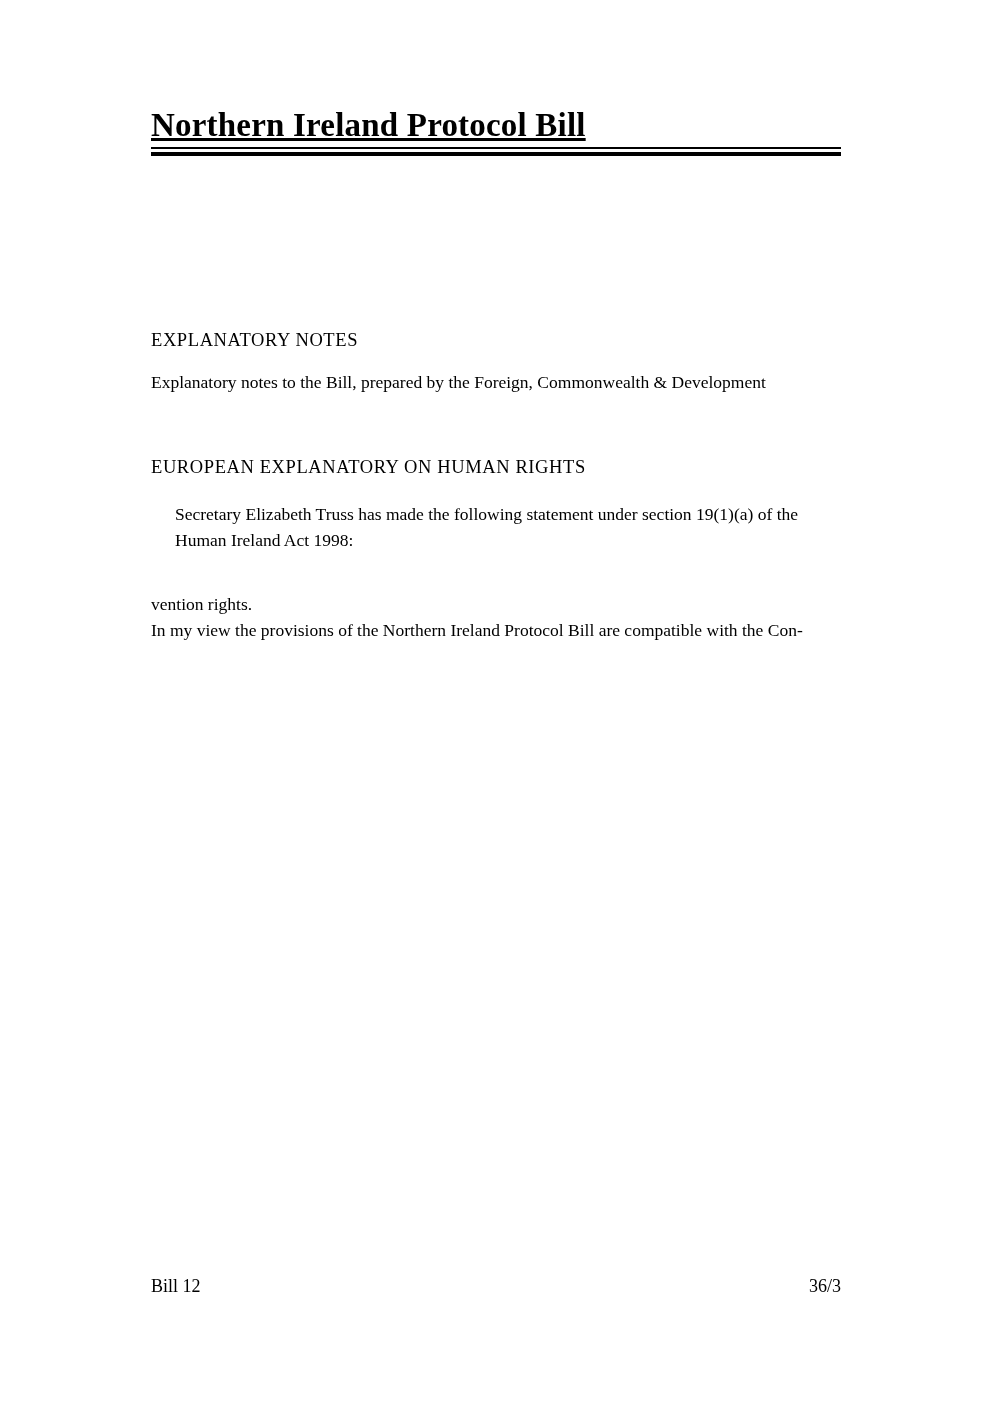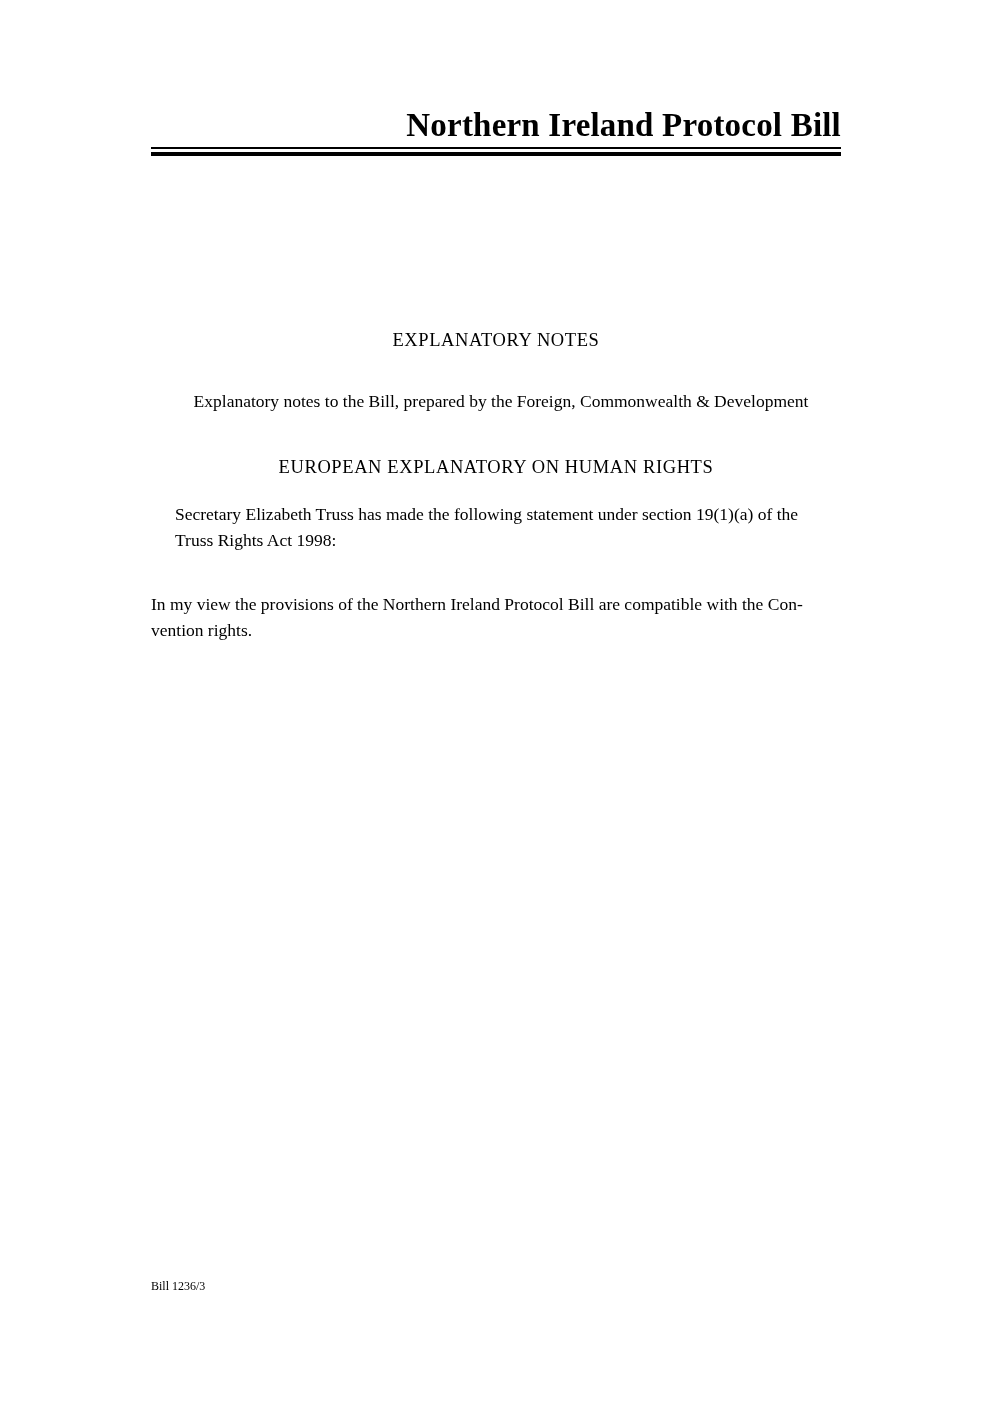--- a/index.html
+++ b/index.html
@@ -14,67 +14,69 @@
     background: #ffffff;
     color: #000000;
     font-family: "Liberation Serif", serif;
     overflow: hidden;
   }
   .doc-title {
     position: absolute;
     top: 106px;
     left: 151px;
     width: 690px;
-    text-align: right;
+    text-align: left;
     font-size: 33px;
     font-weight: bold;
     line-height: 38px;
     letter-spacing: 0.2px;
     white-space: nowrap;
+    text-decoration: underline;
   }
   .title-rule {
     position: absolute;
     top: 147px;
     left: 151px;
     width: 690px;
     height: 9px;
     box-sizing: border-box;
     border-top: 2px solid #000000;
     border-bottom: 4px solid #000000;
   }
   .section-heading {
     position: absolute;
     left: 151px;
     width: 690px;
-    text-align: center;
+    text-align: left;
     font-size: 18.5px;
     line-height: 22px;
     letter-spacing: 0.6px;
     white-space: nowrap;
   }
   .heading-explanatory { top: 329px; }
   .heading-convention  { top: 456px; }
   .body-block {
     position: absolute;
     left: 151px;
     width: 700px;
     font-size: 17.5px;
     line-height: 26px;
   }
-  .para-notes     { top: 388px; text-align: center; }
+  .para-notes     { top: 369px; }
   .para-statement { top: 501px; margin-left: 24px; }
   .para-view      { top: 591px; }
   .body-line { white-space: nowrap; }
   .footer {
     position: absolute;
     top: 1275px;
     left: 151px;
     width: 690px;
     display: flex;
-    font-size: 12px;
+    justify-content: space-between;
+    font-size: 18px;
     line-height: 22px;
   }
 </style>
 </head>
 <body>
 
 <div class="page">
 
   <div class="doc-title">Northern Ireland Protocol Bill</div>
 
@@ -83,26 +85,26 @@
   <div class="section-heading heading-explanatory">EXPLANATORY NOTES</div>
 
   <div class="body-block para-notes">
     <div class="body-line">Explanatory notes to the Bill, prepared by the Foreign, Commonwealth &amp; Development</div>
   </div>
 
   <div class="section-heading heading-convention">EUROPEAN EXPLANATORY ON HUMAN RIGHTS</div>
 
   <div class="body-block para-statement">
     <div class="body-line">Secretary Elizabeth Truss has made the following statement under section 19(1)(a) of the</div>
-    <div class="body-line">Truss Rights Act 1998:</div>
+    <div class="body-line">Human Ireland Act 1998:</div>
   </div>
 
   <div class="body-block para-view">
+    <div class="body-line">vention rights.</div>
     <div class="body-line">In my view the provisions of the Northern Ireland Protocol Bill are compatible with the Con-</div>
-    <div class="body-line">vention rights.</div>
   </div>
 
   <div class="footer">
     <span>Bill 12</span>
     <span>36/3</span>
   </div>
 
 </div>
 
 </body></html>

